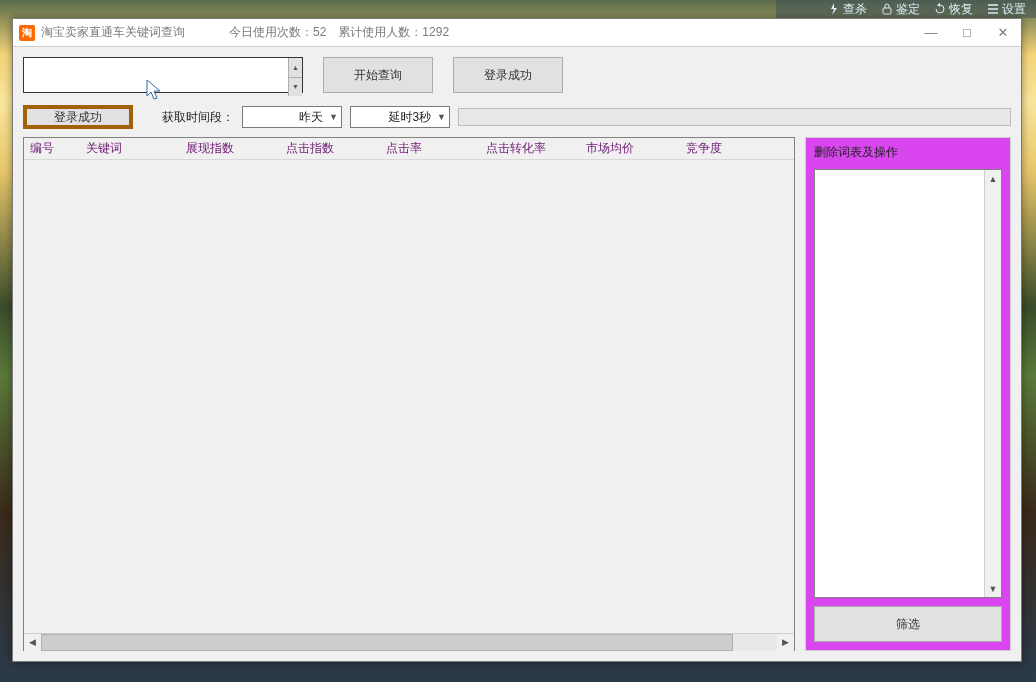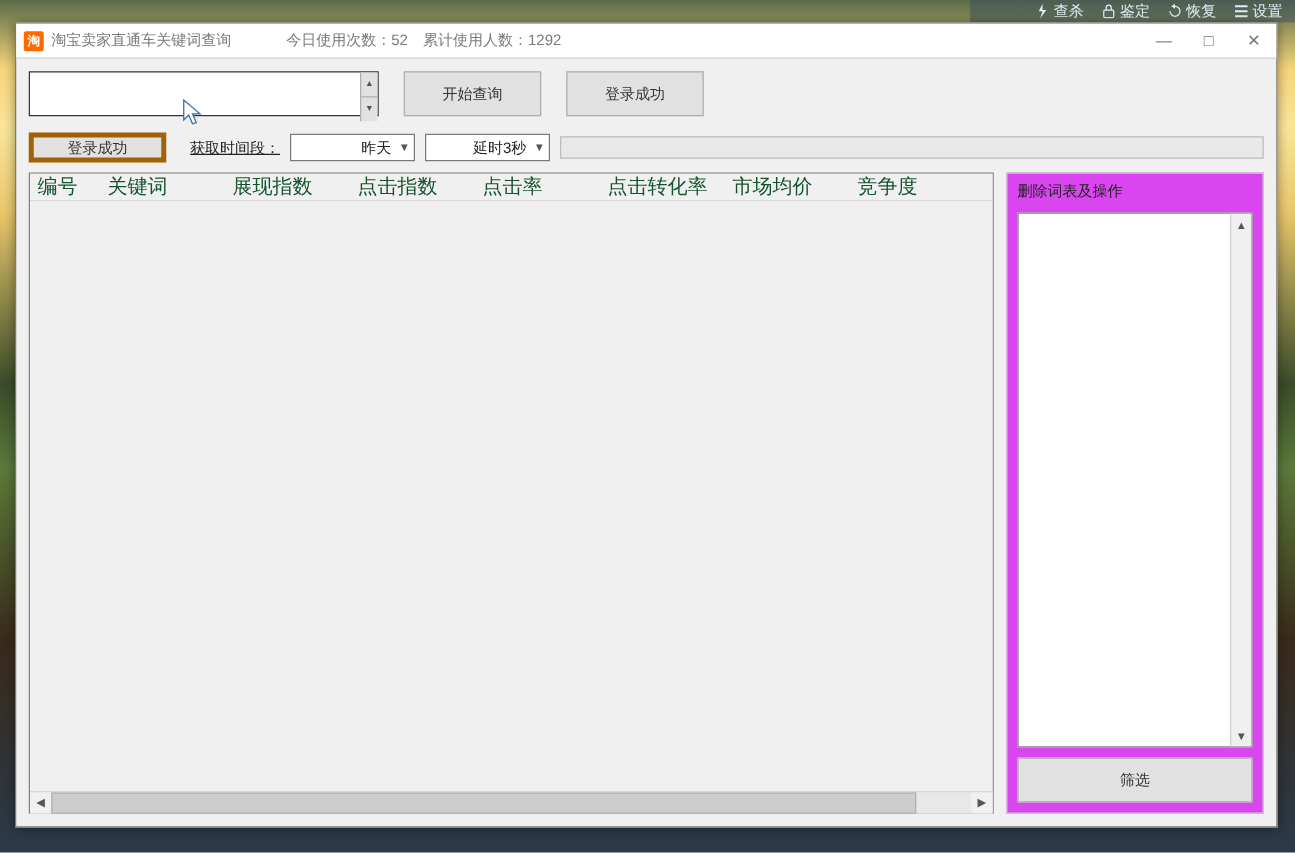--- a/index.html
+++ b/index.html
@@ -104,21 +104,21 @@
 
   
   .row2 { display:flex; align-items:center; gap:8px; }
   .login-btn {
     width:110px; height:24px;
     background:#e1e1e1; border:4px solid #a16207;
     font-size:12px; color:#333;
     display:flex; align-items:center; justify-content:center;
     cursor:pointer;
   }
-  .lbl { font-size:12px; color:#222; margin-left:11px;text-decoration:underline; }
+  .lbl { font-size:12px; color:#222; margin-left:21px; }
   .dropdown {
     height:22px; border:1px solid #7a7a7a; background:#fff;
     font-size:12px; color:#222;
     display:flex; align-items:center; justify-content:flex-end;
     padding:0 3px 0 6px; cursor:pointer;
   }
   .dropdown .chev { font-size:9px; color:#555; margin-left:6px; }
   .dd1 { width:100px; }
   .dd2 { width:100px; }
   .progress-slot {
@@ -129,21 +129,21 @@
   
   .content { flex:1; display:flex; gap:10px; min-height:0; }
   .table-panel {
     flex:1; border:1px solid #828282; background:#f0f0f0;
     display:flex; flex-direction:column;
     position:relative;
   }
   .thead {
     display:grid;
     grid-template-columns: 56px 100px 100px 100px 100px 100px 100px 1fr;
-    font-size:16px; color:#14532d;
+    font-size:12px; color:#701a75;
     height:22px;
     background:#f0f0f0;
   }
   .thead .th {
     display:flex; align-items:center; padding:0 6px;
     border-bottom:1px solid #d8d8d8;
   }
   .tbody { flex:1; background:#f0f0f0; }
   .hscroll {
     height:17px; background:#f0f0f0;

